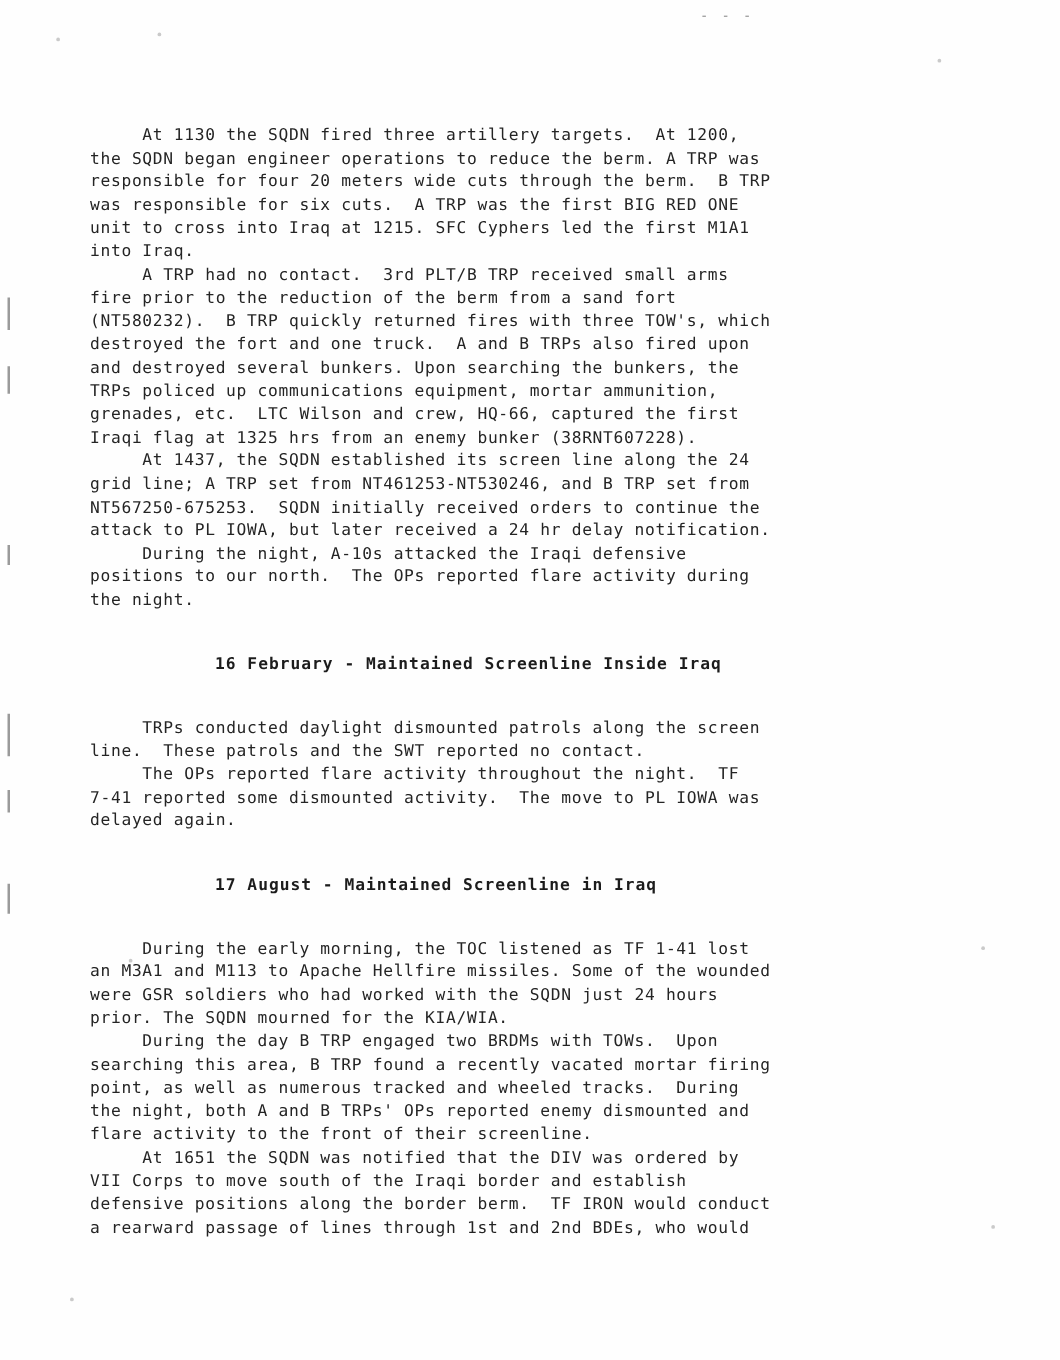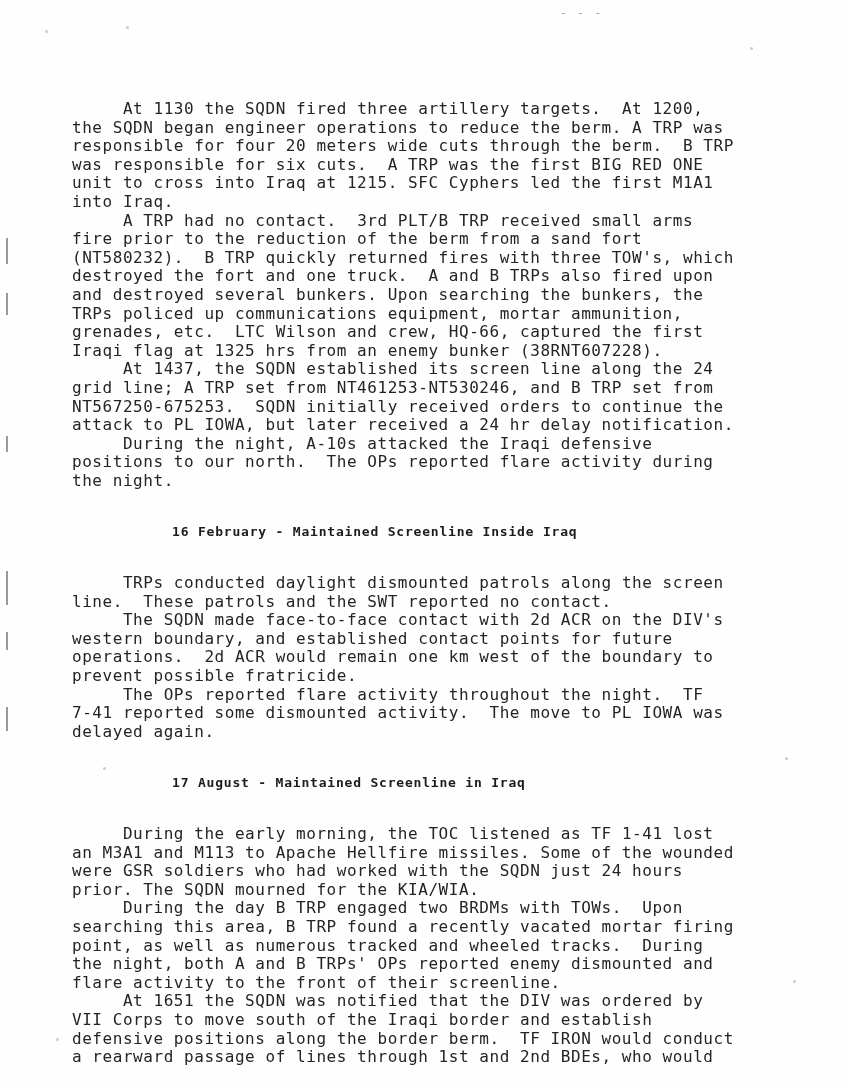--- a/index.html
+++ b/index.html
@@ -40,21 +40,21 @@
     letter-spacing: 2px;
     font-family: "DejaVu Sans Mono", monospace;
   }
   .content {
     position: absolute;
     left: 72px;
     top: 100px;
     width: 690px;
   }
   .para {
-    font-size: 16px;
+    font-size: 13.0px;
     line-height: 18.6px;
     letter-spacing: 0.55px;
     white-space: pre-wrap;
     color: #242424;
     margin: 0;
     text-indent: 0;
   }
   .para + .para {
     margin-top: 0px;
   }
@@ -112,24 +112,20 @@
 NT567250-675253.  SQDN initially received orders to continue the
 attack to PL IOWA, but later received a 24 hr delay notification.</p>
     <p class="para">     During the night, A-10s attacked the Iraqi defensive
 positions to our north.  The OPs reported flare activity during
 the night.</p>
 
     <p class="heading gap-before-heading">16 February - Maintained Screenline Inside Iraq</p>
 
     <p class="para gap-after-heading">     TRPs conducted daylight dismounted patrols along the screen
 line.  These patrols and the SWT reported no contact.</p>
-    <p class="para">     The SQDN made face-to-face contact with 2d ACR on the DIV's
-western boundary, and established contact points for future
-operations.  2d ACR would remain one km west of the boundary to
-prevent possible fratricide.</p>
     <p class="para">     The OPs reported flare activity throughout the night.  TF
 7-41 reported some dismounted activity.  The move to PL IOWA was
 delayed again.</p>
 
     <p class="heading gap-before-heading">17 August - Maintained Screenline in Iraq</p>
 
     <p class="para gap-after-heading">     During the early morning, the TOC listened as TF 1-41 lost
 an M3A1 and M113 to Apache Hellfire missiles. Some of the wounded
 were GSR soldiers who had worked with the SQDN just 24 hours
 prior. The SQDN mourned for the KIA/WIA.</p>

